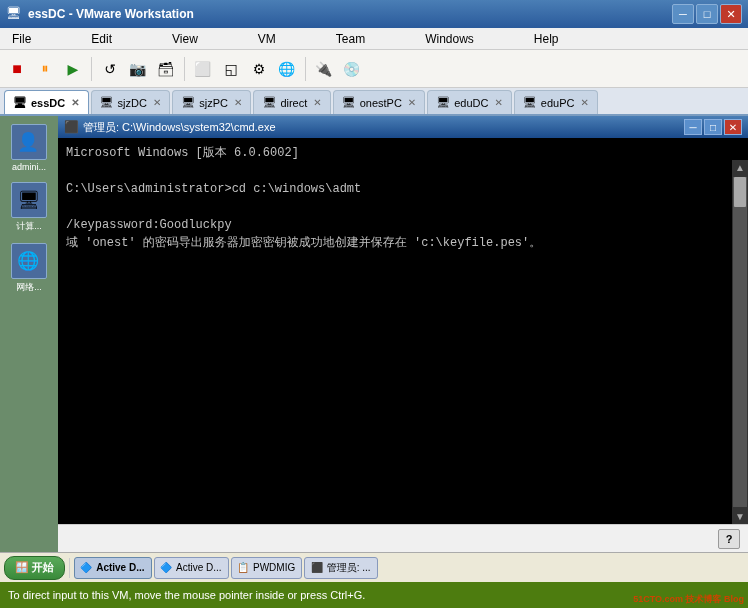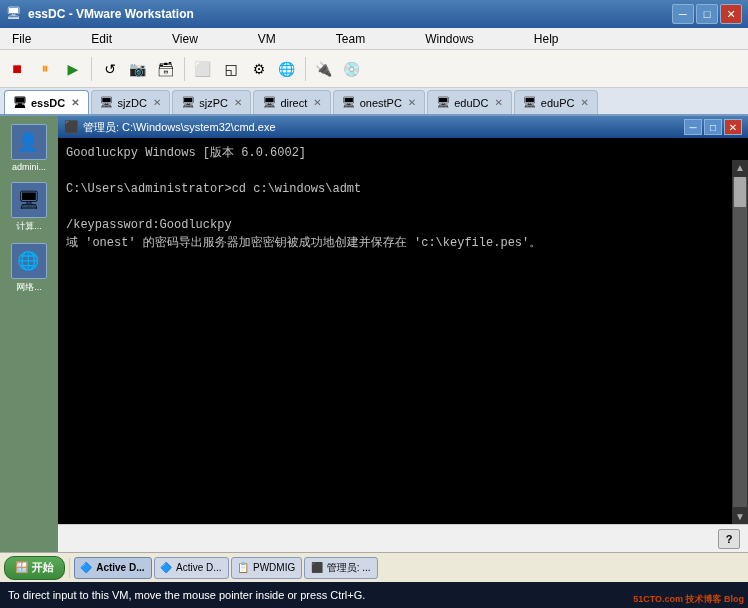--- a/index.html
+++ b/index.html
@@ -145,21 +145,21 @@
     }
     .taskbar-item.active-item { background: #b8c8e0; border-color: #6688aa; font-weight: bold; }
     .status-sep { width: 1px; height: 20px; background: #ccc; margin: 0 2px; }
     .watermark {
       position: fixed; bottom: 2px; right: 4px; font-size: 9px; color: #cc4400;
       font-weight: bold;
     }
 
     
     .bottom-hint {
-      background: #0f172a; color: white; height: 26px;
+      background: #4d7c0f; color: white; height: 26px;
       display: flex; align-items: center; padding: 0 8px; font-size: 11px;
     }
   </style>
 </head>
 <body>
 
 <div class="title-bar">
   <span class="title-bar-icon">🖥</span>
   <span class="title-bar-text">essDC - VMware Workstation</span>
   <div class="title-bar-buttons">
@@ -257,21 +257,21 @@
       <span class="cmd-title-icon">⬛</span>
       <span class="cmd-title-text">管理员: C:\Windows\system32\cmd.exe</span>
       <div class="cmd-title-btns">
         <div class="cmd-title-btn">─</div>
         <div class="cmd-title-btn">□</div>
         <div class="cmd-title-btn close-btn">✕</div>
       </div>
     </div>
     <div style="flex:1; position:relative; display:flex;">
       <div class="cmd-content">
-        <div class="cmd-line">Goodluckpy Windows [版本 6.0.6002]</div>
+        <div class="cmd-line">Microsoft Windows [版本 6.0.6002]</div>
         <div class="cmd-line">&nbsp;</div>
         <div class="cmd-line">C:\Users\administrator&gt;cd c:\windows\admt</div>
         <div class="cmd-line">&nbsp;</div>
         <div class="cmd-line">/keypassword:Goodluckpy</div>
         <div class="cmd-line">域 'onest' 的密码导出服务器加密密钥被成功地创建并保存在 'c:\keyfile.pes'。</div>
         <div class="cmd-line">&nbsp;</div>
       </div>
       <div class="cmd-scrollbar">
         <div class="scrollbar-arrow">▲</div>
         <div class="scrollbar-track">

